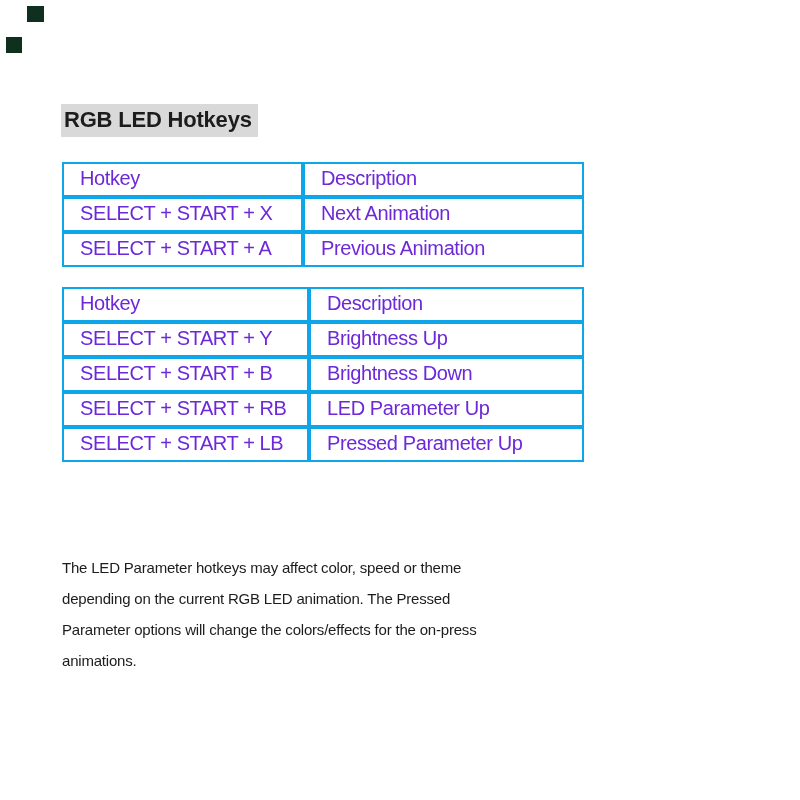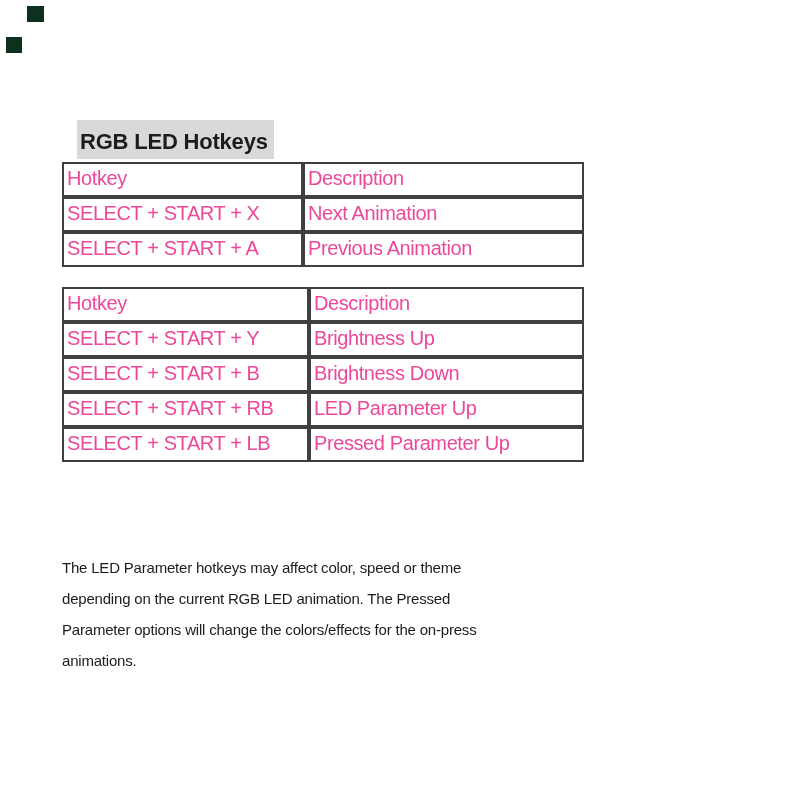--- a/index.html
+++ b/index.html
@@ -13,52 +13,52 @@
     color: #1f1f1f;
   }
   .corner-mark { position: absolute; }
   .corner-mark.mark-a { left: 27px; top: 6px; width: 17px; height: 16px; }
   .corner-mark.mark-b { left: 6px; top: 37px; width: 16px; height: 16px; }
 
   .title {
     position: absolute;
     left: 61px;
     top: 104px;
-    margin: 16px;
+    margin: 0;
     display: inline-block;
     font-size: 22px;
     font-weight: bold;
     letter-spacing: -0.2px;
     color: #1c1c1c;
-    padding: 9px 6px 4px 3px;
+    padding: 3px 6px 4px 3px;
     white-space: nowrap;
   }
 
   table.tbl {
     position: absolute;
     left: 62px;
     width: 522px;
     border-collapse: separate;
     border-spacing: 0;
     table-layout: fixed;
   }
   table.tbl-1 { top: 162px; }
   table.tbl-2 { top: 287px; }
   table.tbl td {
-    border: 2px solid #404040;
+    border: 2px solid #0ea5e9;
     box-sizing: border-box;
     height: 35px;
-    padding: 0 4px 2px 3px;
+    padding: 0 4px 2px 16px;
     font-size: 20px;
     letter-spacing: -0.4px;
     vertical-align: middle;
     background: #ffffff;
     white-space: nowrap;
     overflow: hidden;
-    color: #ec4899;
+    color: #6d28d9;
   }
   table.tbl-1 col.c1 { width: 241px; }
   table.tbl-1 col.c2 { width: 281px; }
   table.tbl-2 col.c1 { width: 247px; }
   table.tbl-2 col.c2 { width: 275px; }
 
   .note {
     position: absolute;
     left: 62px;
     top: 552px;

